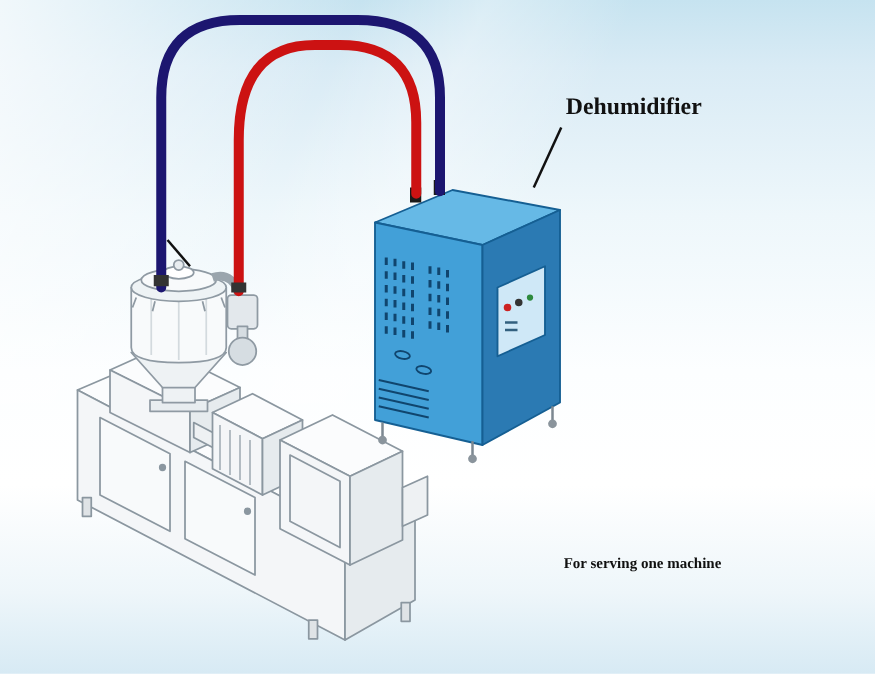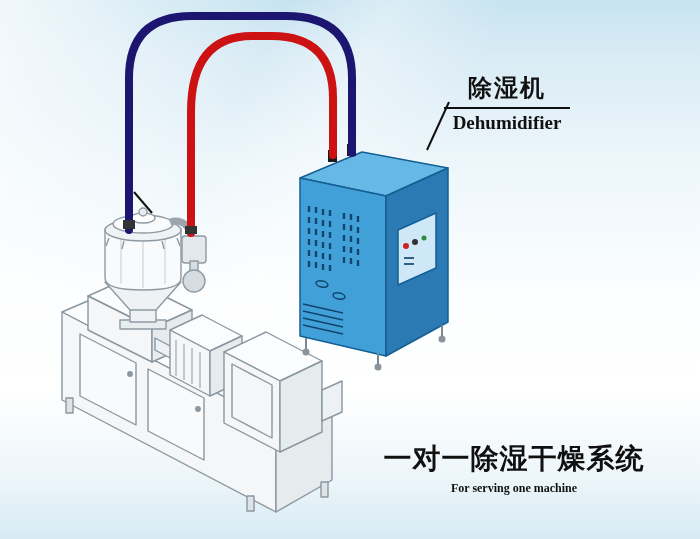--- a/index.html
+++ b/index.html
@@ -127,24 +127,22 @@
       <rect x="185" y="226" width="12" height="8" fill="#333333"></rect>
     </g>
 
     <g stroke="#111111" stroke-width="2" fill="none">
       <path d="M449 102 L427 150"></path>
       <path d="M134 192 L152 213"></path>
     </g>
   </svg>
 
   <div class="callout callout-dehumidifier">
-    <span class="cn">除湿机</span>
     <span class="en">Dehumidifier</span>
   </div>
 
   <div class="callout callout-hopper">
   </div>
 
   <div class="title-block">
-    <span class="title-cn">一对一除湿干燥系统</span>
     <span class="title-en">For serving one machine</span>
   </div>
 </div>
 
 </body></html>

